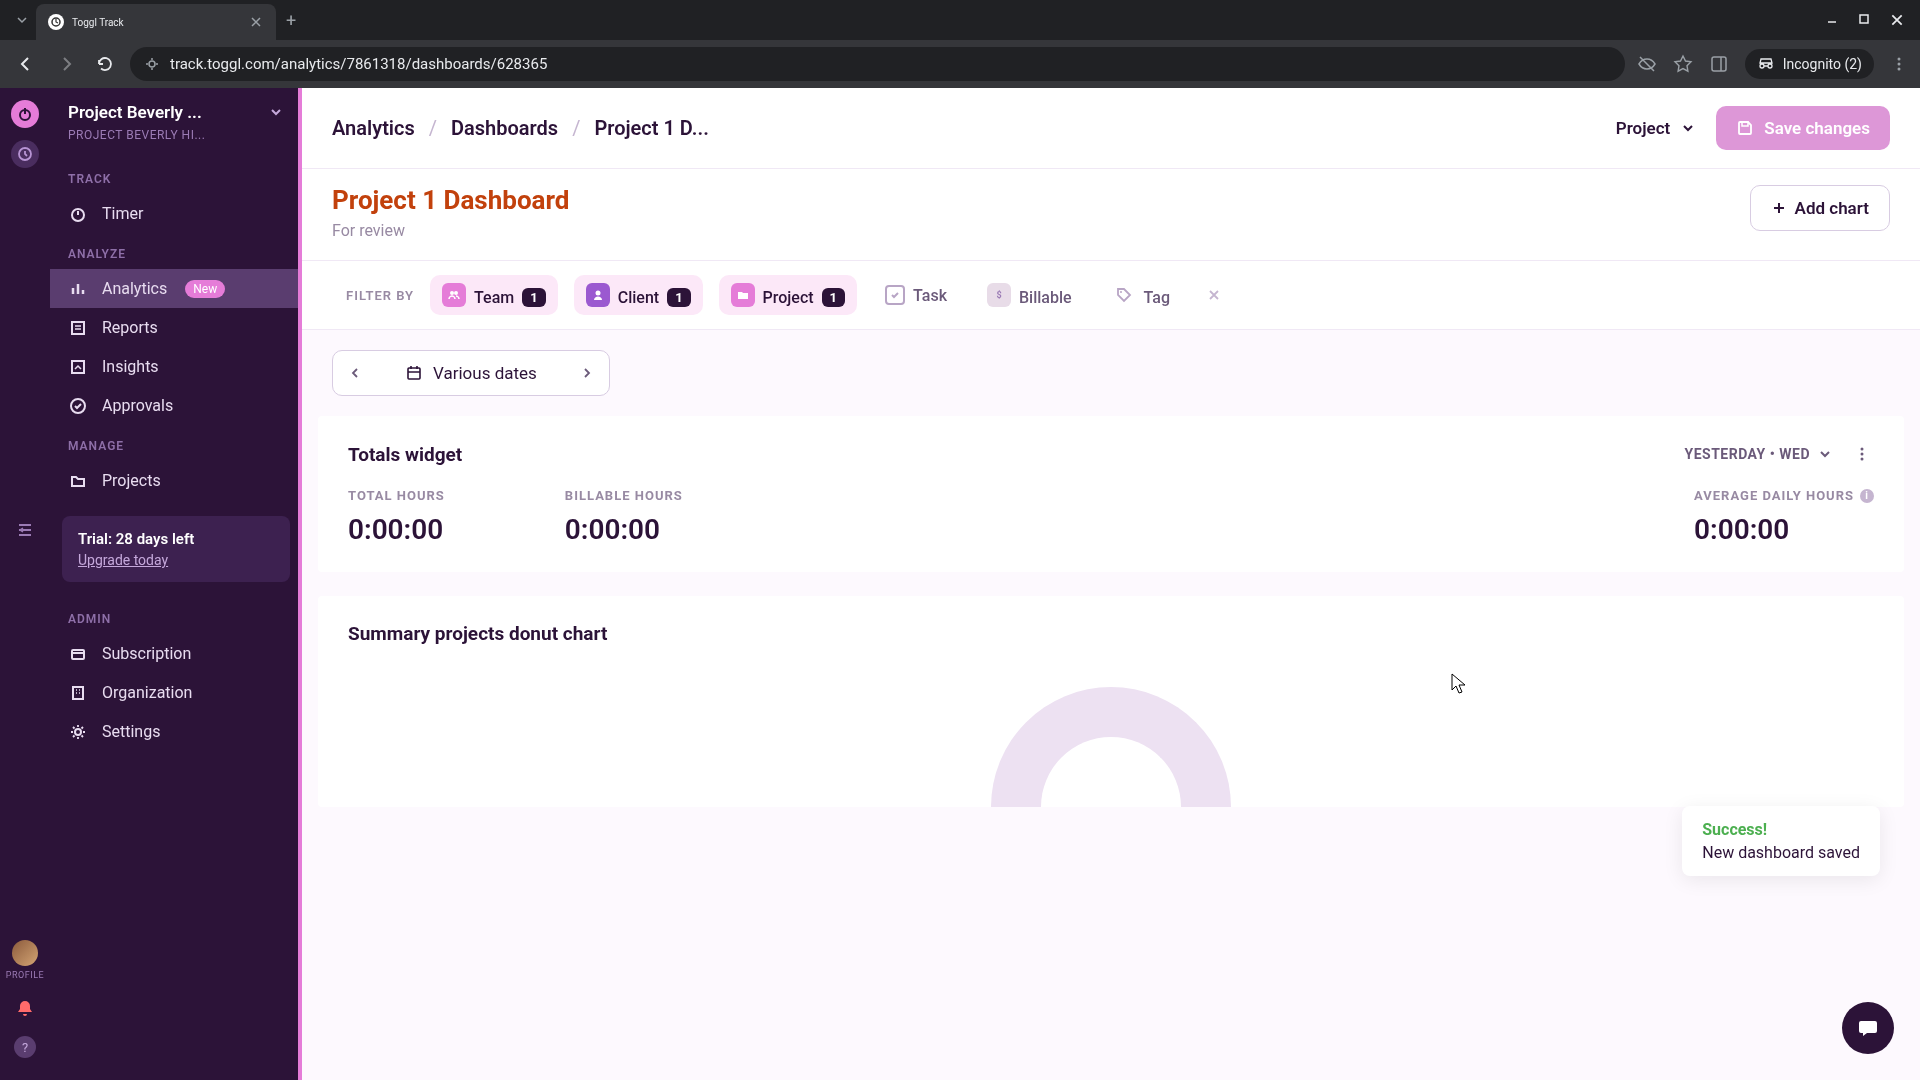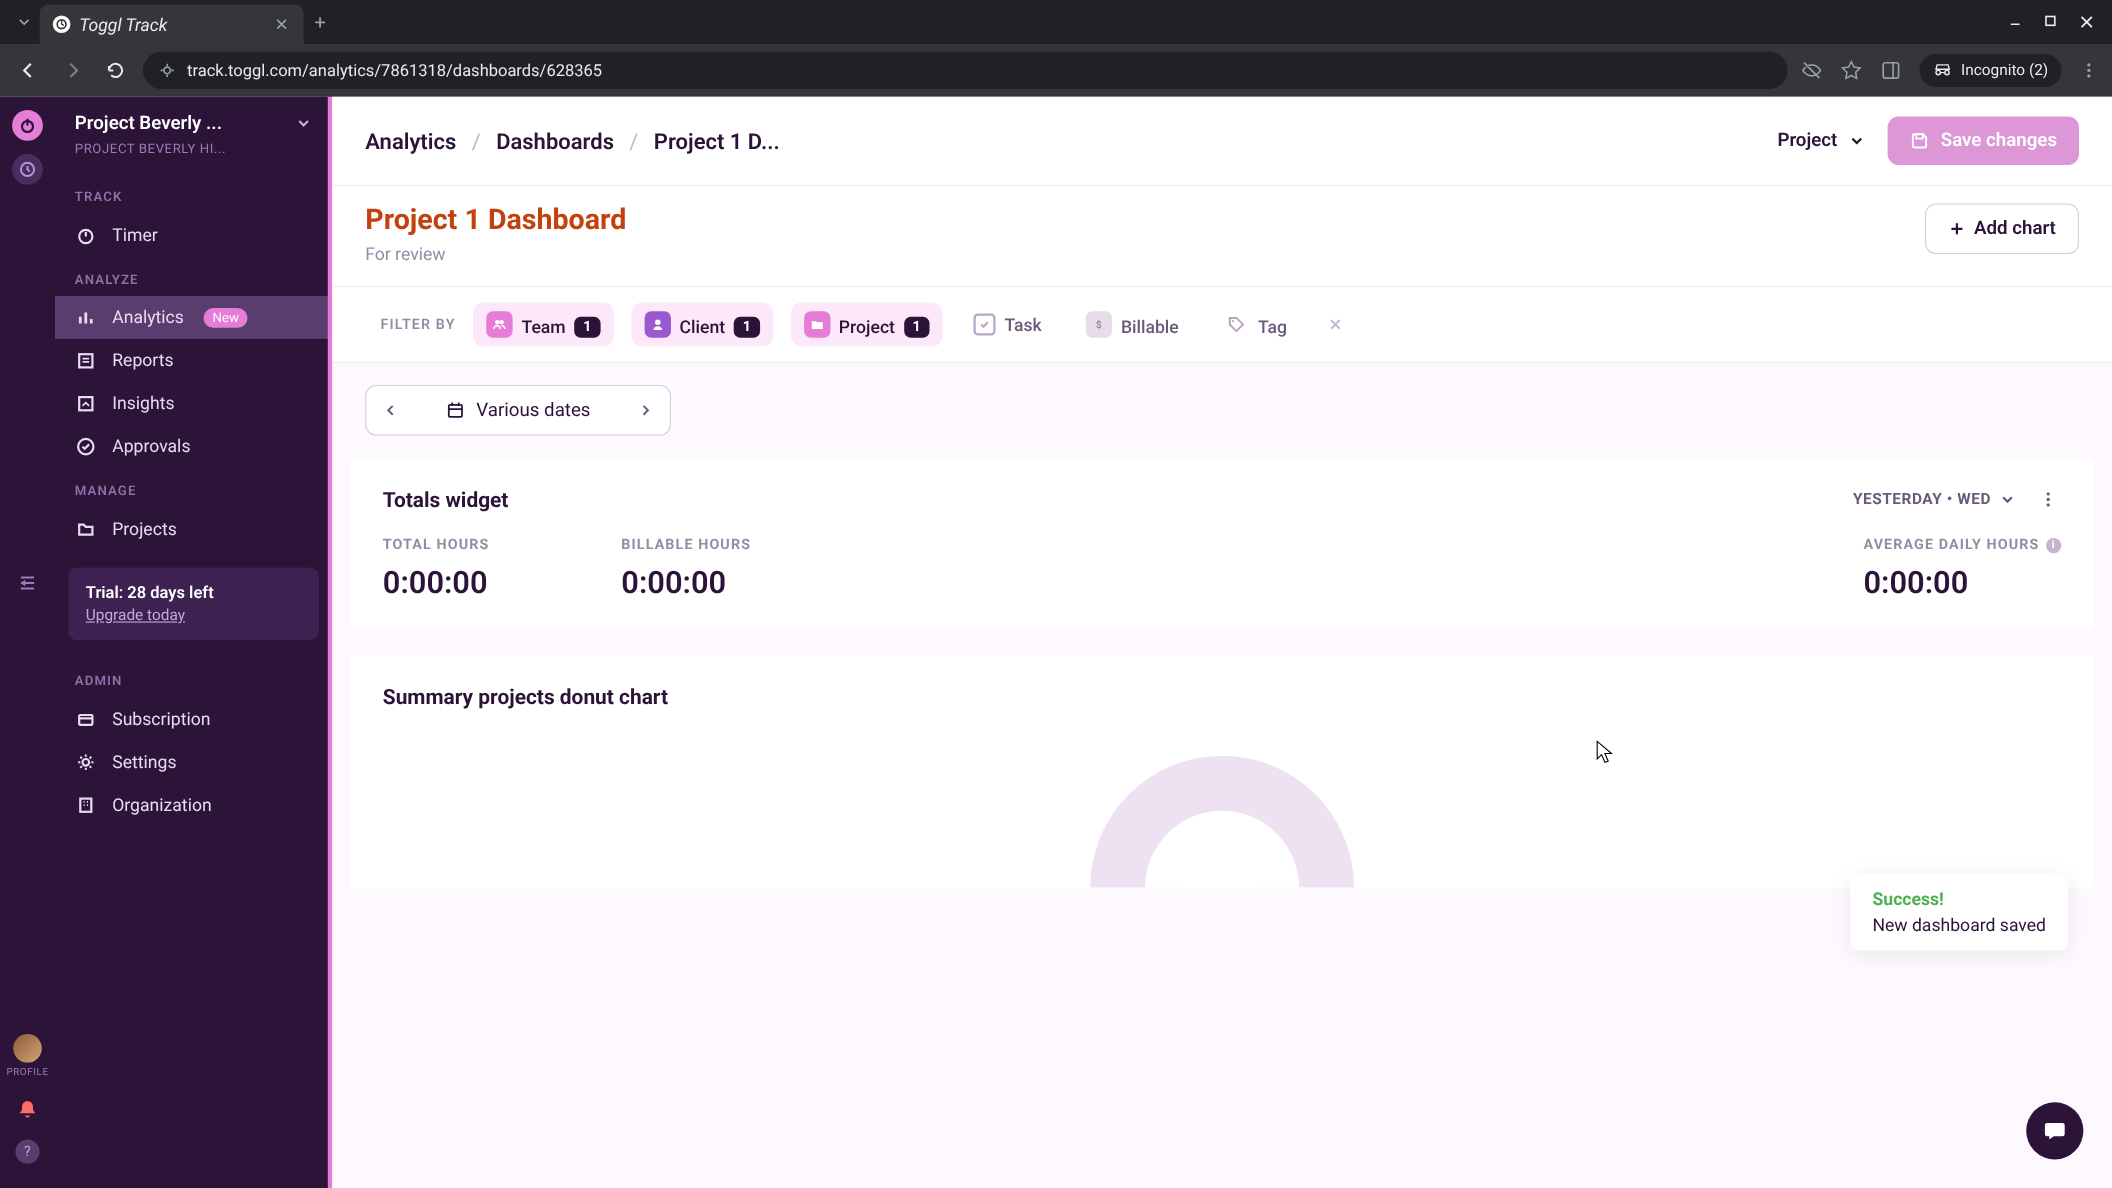--- a/index.html
+++ b/index.html
@@ -3,21 +3,21 @@
 <meta charset="utf-8">
 <style>
 * { margin: 0; padding: 0; box-sizing: border-box; font-family: -apple-system, BlinkMacSystemFont, "Segoe UI", Roboto, sans-serif; }
 body { width: 1920px; height: 1080px; overflow: hidden; background: #fff; }
 
 
 .browser-chrome { height: 40px; background: #202124; display: flex; align-items: center; padding: 0 8px; }
 .tab { background: #35363a; height: 36px; border-radius: 8px 8px 0 0; display: flex; align-items: center; padding: 0 12px; gap: 8px; margin-top: 4px; min-width: 240px; }
 .tab-favicon { width: 16px; height: 16px; background: #fff; border-radius: 50%; display: flex; align-items: center; justify-content: center; }
 .tab-favicon svg { width: 10px; height: 10px; }
-.tab-title { color: #e8eaed; font-size: 16px; flex: 1; font-style: italic; }
+.tab-title { color: #e8eaed; font-size: 10px; flex: 1; }
 .tab-close { color: #9aa0a6; cursor: pointer; padding: 2px; }
 .tab-dropdown { color: #9aa0a6; padding: 4px 8px; cursor: pointer; }
 .new-tab { color: #9aa0a6; padding: 4px 10px; font-size: 18px; cursor: pointer; }
 .window-controls { margin-left: auto; display: flex; gap: 20px; color: #e8eaed; padding-right: 8px; }
 .window-controls span { cursor: pointer; font-size: 14px; }
 
 .address-bar-row { height: 48px; background: #35363a; display: flex; align-items: center; padding: 0 12px; gap: 12px; }
 .nav-btn { color: #9aa0a6; cursor: pointer; padding: 4px; display: flex; }
 .nav-btn.disabled { opacity: 0.4; }
 .address-bar { flex: 1; background: #202124; border-radius: 20px; height: 34px; display: flex; align-items: center; padding: 0 14px; gap: 10px; }
@@ -109,21 +109,21 @@
 .total-label { font-size: 13px; font-weight: 700; color: #988aa3; letter-spacing: 1px; margin-bottom: 10px; display: flex; align-items: center; gap: 6px; }
 .total-value { font-size: 28px; font-weight: 600; color: #2c1338; }
 .total-block.right { margin-left: auto; }
 .info-icon { width: 14px; height: 14px; border-radius: 50%; background: #c5b5d0; color: #fff; font-size: 10px; display: inline-flex; align-items: center; justify-content: center; }
 
 
 .donut-wrap { display: flex; justify-content: center; padding-top: 20px; }
 .donut { width: 240px; height: 120px; border-radius: 240px 240px 0 0; border: 50px solid #ede1f2; border-bottom: none; }
 
 
-.toast { position: absolute; right: 40px; bottom: 216px; background: #fff; border-radius: 8px; padding: 14px 20px; box-shadow: 0 4px 20px rgba(0,0,0,0.08); }
+.toast { position: absolute; right: 40px; bottom: 204px; background: #fff; border-radius: 8px; padding: 14px 20px; box-shadow: 0 4px 20px rgba(0,0,0,0.08); }
 .toast-title { color: #4caf50; font-weight: 700; font-size: 16px; margin-bottom: 4px; }
 .toast-body { color: #2c1338; font-size: 16px; }
 
 
 .chat-fab { position: absolute; right: 26px; bottom: 26px; width: 52px; height: 52px; border-radius: 50%; background: #2c1338; display: flex; align-items: center; justify-content: center; cursor: pointer; }
 
 
 .cursor { position: absolute; left: 1148px; top: 584px; pointer-events: none; }
 
 svg { display: block; }
@@ -343,34 +343,34 @@
           <svg width="18" height="18" viewBox="0 0 18 18">
             <rect x="3" y="5" width="12" height="9" rx="1" stroke="currentColor" stroke-width="2" fill="none"></rect>
             <path d="M3 8h12" stroke="currentColor" stroke-width="2"></path>
           </svg>
         </span>
       <span>Subscription</span>
     </div>
     <div class="sb-item">
       <span class="icon">
           <svg width="18" height="18" viewBox="0 0 18 18">
+            <rect x="4" y="3" width="10" height="12" stroke="currentColor" stroke-width="2" fill="none"></rect>
+            <path d="M7 6h1M10 6h1M7 9h1M10 9h1" stroke="currentColor" stroke-width="1.5"></path>
+          </svg>
+        </span>
+      <span>Organization</span>
+    </div>
+    <div class="sb-item">
+      <span class="icon">
+          <svg width="18" height="18" viewBox="0 0 18 18">
             <circle cx="9" cy="9" r="3" stroke="currentColor" stroke-width="2" fill="none"></circle>
             <path d="M9 2v2M9 14v2M2 9h2M14 9h2M4 4l1.5 1.5M12.5 12.5L14 14M14 4l-1.5 1.5M5.5 12.5L4 14" stroke="currentColor" stroke-width="1.8"></path>
           </svg>
         </span>
       <span>Settings</span>
-    </div>
-    <div class="sb-item">
-      <span class="icon">
-          <svg width="18" height="18" viewBox="0 0 18 18">
-            <rect x="4" y="3" width="10" height="12" stroke="currentColor" stroke-width="2" fill="none"></rect>
-            <path d="M7 6h1M10 6h1M7 9h1M10 9h1" stroke="currentColor" stroke-width="1.5"></path>
-          </svg>
-        </span>
-      <span>Organization</span>
     </div>
     <div class="sidebar-handle"></div>
   </div>
 
   <div class="main">
     <div class="header-row">
       <div class="breadcrumb">
         <span class="crumb">Analytics</span>
         <span class="crumb-sep">/</span>
         <span class="crumb">Dashboards</span>

